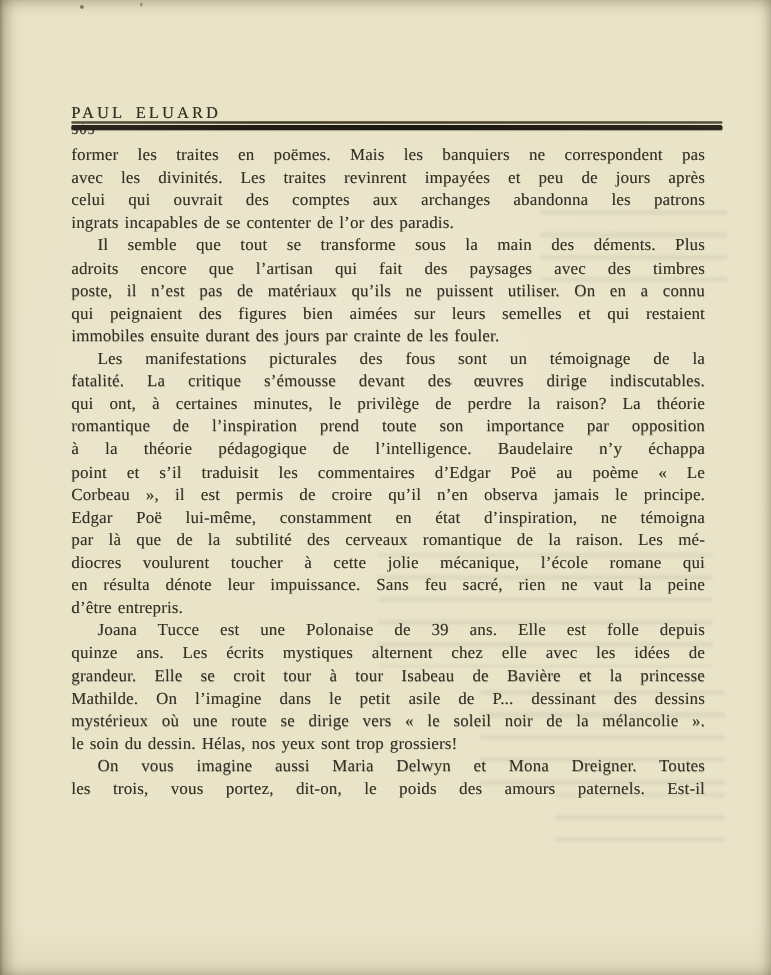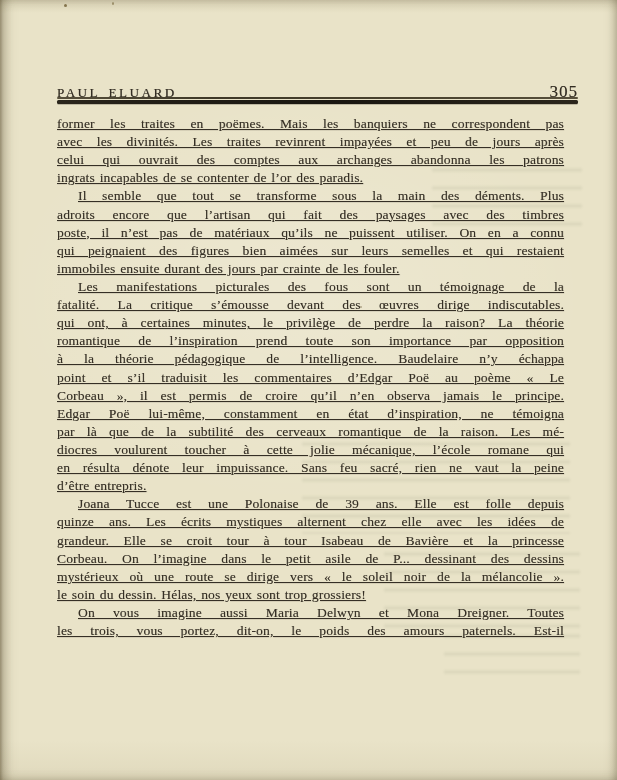--- a/index.html
+++ b/index.html
@@ -22,28 +22,28 @@
     position:absolute;inset:0;pointer-events:none;z-index:9;
     box-shadow:
       inset 10px 0 16px -10px rgba(70,58,30,0.55),
       inset -8px 0 14px -9px rgba(70,58,30,0.35),
       inset 0 8px 14px -10px rgba(70,58,30,0.30),
       inset 0 -8px 14px -10px rgba(70,58,30,0.28);
   }
   .running-header{
     position:absolute;left:57px;top:82px;width:521px;
     display:flex;justify-content:space-between;align-items:baseline;
-    color:#332d23;z-index:2;
+    color:#332d23;z-index:2;flex-direction:column;
   }
   .author{
     font-size:13px;letter-spacing:2.6px;word-spacing:3px;
     text-shadow:0.3px 0.3px 0.35px rgba(51,45,35,0.5);
   }
   .folio{
-    font-size:17px;letter-spacing:1px;
+    font-size:11px;letter-spacing:1px;
     text-shadow:0.3px 0.3px 0.35px rgba(51,45,35,0.5);
   }
   .header-rule{position:absolute;left:57px;top:97px;width:521px;z-index:2;}
   .header-rule .thin{
     height:1.6px;background:linear-gradient(90deg,#57503c,#3e3827 30%,#4a432f 70%,#57503c);
     border-radius:1px;margin-bottom:1.6px;
   }
   .header-rule .thick{
     height:3.8px;background:linear-gradient(90deg,#2b261c,var(--rule) 15%,#191610 55%,#2b261c);
     border-radius:1.5px;
@@ -51,21 +51,21 @@
   }
   .text-block{
     position:absolute;left:57px;top:115px;width:507px;z-index:2;
     color:var(--ink);
     font-size:13.5px;line-height:18.12px;
     word-spacing:0.09em;letter-spacing:0.012em;
     text-shadow:0.3px 0.3px 0.3px rgba(53,47,37,0.38);
   }
   .line{
     text-align:justify;text-align-last:justify;text-justify:inter-word;
-    height:18.12px;white-space:normal;text-decoration:underline;
+    height:18.12px;white-space:normal;
   }
   .line.final{text-align-last:left;}
   .line.indent{text-indent:21px;}
   
   .ghost{
     position:absolute;z-index:1;pointer-events:none;
     background:repeating-linear-gradient(180deg,
       rgba(104,112,84,0.16) 0px, rgba(104,112,84,0.16) 4px,
       rgba(104,112,84,0.0) 4px, rgba(104,112,84,0.0) 18px);
     filter:blur(1.3px);opacity:0.55;
@@ -113,21 +113,21 @@
       <div class="line">Edgar Poë lui-même, constamment en état d’inspiration, ne témoigna</div>
       <div class="line">par là que de la subtilité des cerveaux romantique de la raison. Les mé-</div>
       <div class="line">diocres voulurent toucher à cette jolie mécanique, l’école romane qui</div>
       <div class="line">en résulta dénote leur impuissance. Sans feu sacré, rien ne vaut la peine</div>
       <div class="line final">d’être entrepris.</div>
     </div>
     <div class="para">
       <div class="line indent">Joana Tucce est une Polonaise de 39 ans.  Elle est folle depuis</div>
       <div class="line">quinze ans. Les écrits mystiques alternent chez elle avec les idées de</div>
       <div class="line">grandeur. Elle se croit tour à tour Isabeau de Bavière et la princesse</div>
-      <div class="line">Corbeau. On l’imagine dans le petit asile de P... dessinant des dessins</div>
+      <div class="line">Mathilde. On l’imagine dans le petit asile de P... dessinant des dessins</div>
       <div class="line">mystérieux où une route se dirige vers « le soleil noir de la mélancolie ».</div>
       <div class="line final">le soin du dessin. Hélas, nos yeux sont trop grossiers!</div>
     </div>
     <div class="para">
       <div class="line indent">On vous imagine aussi Maria Delwyn et Mona Dreigner. Toutes</div>
       <div class="line">les trois, vous portez, dit-on, le poids des amours paternels. Est-il</div>
     </div>
   </div>
 
 <div class="ghost" style="left:432px;top:168px;width:150px;height:58px;"></div>

